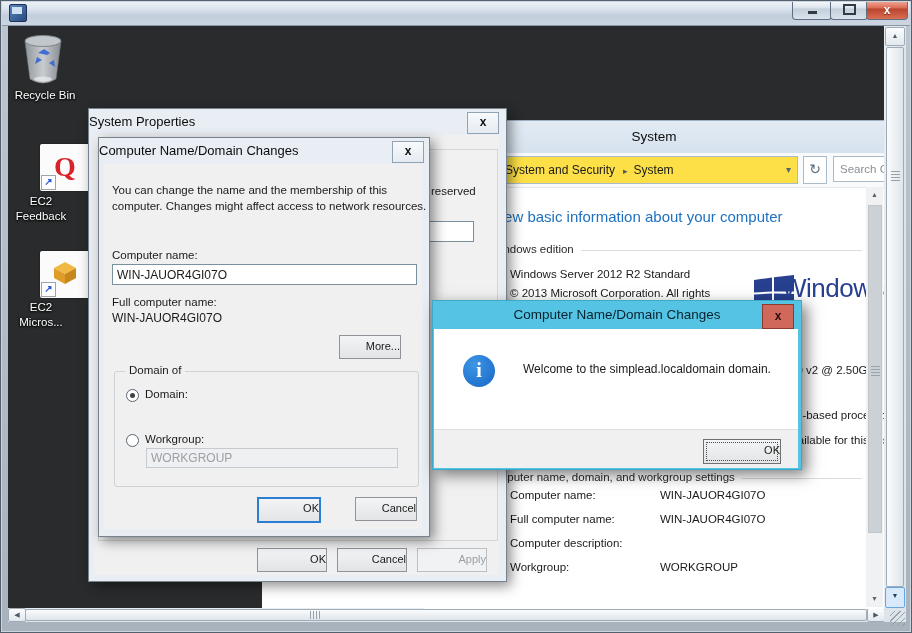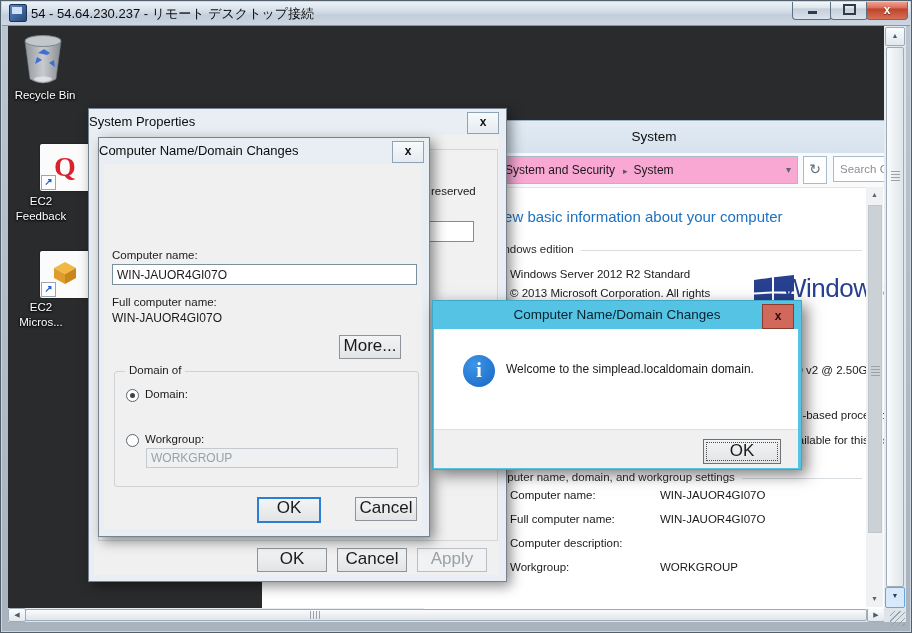--- a/index.html
+++ b/index.html
@@ -45,21 +45,21 @@
   .sb-btn.blue{background:#d7e9fa;border-color:#66a7e0;color:#24425e}
   .corner{left:884px;top:608px;width:22px;height:14px;background:#dde4ea}
   .resize-grip{left:890px;top:611px;width:15px;height:15px;
     background:repeating-linear-gradient(135deg,transparent 0 3px,#97a2ac 3px 4px)}
   
   .syswin{left:424px;top:120px;width:460px;height:488px;background:#fff;
     border-top:1px solid #9fb2c4;overflow:hidden;z-index:10}
   .syswin-title{left:0;top:0;width:100%;height:32px;background:linear-gradient(#e2ebf4,#d6e2ee);
     text-align:center;font-size:13.5px;line-height:32px;color:#0c0c0c}
   .toolbar{left:0;top:32px;width:100%;height:34px;background:#f9fafb;border-bottom:1px solid #e2e6ea}
-  .addr{left:66px;top:35px;width:306px;height:26px;background:#f9a8d4;border:1px solid #a9bac9;
+  .addr{left:66px;top:35px;width:306px;height:26px;background:#fde047;border:1px solid #a9bac9;
     font-size:12px;line-height:26px;white-space:nowrap;overflow:hidden}
   .addr .crumb{padding:0 4px 0 14px}
   .addr .sep{color:#555;font-size:9px;padding:0 4px}
   .addr .chev{position:absolute;right:6px;top:0;color:#5a6570;font-size:10px}
   .refresh{left:379px;top:35px;width:22px;height:26px;background:#fff;border:1px solid #a9bac9;
     color:#5a6b7a;font-size:14px;line-height:25px;text-align:center}
   .search{left:409px;top:35px;width:51px;height:24px;background:#fff;border:1px solid #a9bac9;border-right:none;
     font-size:11.5px;color:#1a1a1a;padding:0 0 0 6px;outline:none}
   .search::placeholder{color:#8a9096}
   .sys-heading{font-size:15px;color:#1e70c0;white-space:nowrap}
@@ -76,21 +76,21 @@
   .sysbar .b{position:absolute;left:0;width:17px;height:16px;background:#f0f1f2;color:#5a6470;
      font-size:7px;text-align:center;line-height:16px}
   .sysbar .t{position:absolute;left:2px;top:18px;width:12px;height:326px;background:#ccd1d6;border:1px solid #c0c6cb}
   
   .dlg{background:#e9eef4;border:1px solid #76828e;box-shadow:4px 4px 12px rgba(0,0,0,.45)}
   .dlg-title{position:absolute;left:0;top:0;width:100%;height:26px;text-align:left;
     font-size:13px;line-height:26px;color:#0c0c0c}
   .dlg-x{position:absolute;width:30px;height:20px;background:linear-gradient(#f8fafc,#e5ebf1);
     border:1px solid #8ea4b6;font-size:12px;font-weight:bold;text-align:center;line-height:18px;color:#111}
   .dlg-body{position:absolute;background:#f0f0f0}
-  .btn{position:absolute;font-size:17px;color:#1a1a1a;text-align:center;line-height:20px;
+  .btn{position:absolute;font-size:11px;color:#1a1a1a;text-align:right;line-height:20px;
     background:linear-gradient(#f3f4f5,#e2e4e6);border:1px solid #8e9499}
   .btn.default{border:2px solid #2a7fd4;line-height:18px}
   .btn.disabled{color:#9aa0a5;background:#f1f2f3;border-color:#bcc0c4}
   .btn.focus-dotted{outline:1px dotted #4a4a4a;outline-offset:-4px;border-color:#707070}
   .tinput{position:absolute;background:#fff;border:1px solid #7a909e;font-size:12px;
     padding:0 4px;font-family:"Liberation Sans",sans-serif;color:#1a1a1a;outline:none}
   .tinput:disabled{background:#eef0f1;border-color:#c4cacf;color:#9ba1a7}
   .lbl{position:absolute;font-size:11.5px;white-space:nowrap}
   .gbox{position:absolute;border:1px solid #cdd2d6;border-radius:3px}
   .gbox legend,.gbox .legend{position:absolute;top:-8px;left:10px;background:#f0f0f0;
@@ -225,20 +225,21 @@
   <div class="btn disabled" style="left:328px;top:439px;width:68px;height:22px">Apply</div>
 </div>
 
 <div class="abs dlg" style="left:98px;top:137px;width:330px;height:398px;z-index:40">
   <div class="dlg-title">
     <span>Computer Name/Domain Changes</span>
   </div>
   <div class="dlg-x" style="left:293px;top:3px">x</div>
   <div class="dlg-body" style="left:5px;top:26px;width:318px;height:365px"></div>
 
+  <div class="lbl" style="left:13px;top:44px;width:318px;white-space:normal;line-height:16px">You can change the name and the membership of this computer. Changes might affect access to network resources.</div>
 
   <div class="lbl" style="left:13px;top:111px">Computer name:</div>
   <input class="tinput" style="left: 13px; top: 126px; width: 295px; height: 19px;" value="WIN-JAUOR4GI07O">
 
   <div class="lbl" style="left:13px;top:158px">Full computer name:</div>
   <div class="lbl" style="left:13px;top:173px;font-size:12px">WIN-JAUOR4GI07O</div>
 
   <div class="btn" style="left:240px;top:197px;width:60px;height:22px">More...</div>
 
   <div class="gbox" style="left:15px;top:233px;width:303px;height:114px">
@@ -254,21 +255,21 @@
   <div class="btn" style="left:256px;top:359px;width:60px;height:22px">Cancel</div>
 </div>
 
 <div class="abs modal" style="left:432px;top:300px;width:368px;height:168px">
   <div class="modal-title">
     <span>Computer Name/Domain Changes</span>
   </div>
   <div class="modal-x" style="left:329px;top:3px;width:30px;height:23px">x</div>
   <div class="modal-body" style="left:1px;top:28px;width:364px;height:100px"></div>
   <div class="info-icon" style="left:30px;top:54px">i</div>
-  <div class="msg" style="left:73px;top:61px">Welcome to the simplead.localdomain domain.</div>
+  <div class="msg" style="left:90px;top:61px">Welcome to the simplead.localdomain domain.</div>
   <div class="modal-footer" style="left:1px;top:128px;width:364px;height:38px">
     <div class="btn focus-dotted" style="left:269px;top:9px;width:76px;height:23px;line-height:21px">OK</div>
   </div>
 </div>
 
 <div class="abs vsb">
   <div class="abs sb-btn" style="left:1px;top:2px;width:18px;height:17px">▲</div>
   <div class="abs sb-thumb" style="left:2px;top:22px;width:16px;height:538px">
     <span class="vgrip" style="top:123px"></span>
   </div>
@@ -281,21 +282,20 @@
   </div>
   <div class="abs sb-btn" style="left:859px;top:0;width:16px;height:12px;line-height:12px">▶</div>
 </div>
 <div class="abs corner"></div>
 <div class="abs resize-grip"></div>
 
 <div class="abs rdp-titlebar" style="z-index:60">
   <div class="abs rdp-appicon">
       <i></i>
     </div>
-  <div class="abs rdp-title">54 - 54.64.230.237 - リモート デスクトップ接続</div>
   <div class="abs cap-btn" style="left:792px;width:38px">
     <span class="glyph-min"></span>
   </div>
   <div class="abs cap-btn" style="left:830px;width:36px">
     <span class="glyph-max"></span>
   </div>
   <div class="abs cap-btn close" style="left:866px;width:40px">
     <span class="glyph-x">x</span>
   </div>
 </div>

